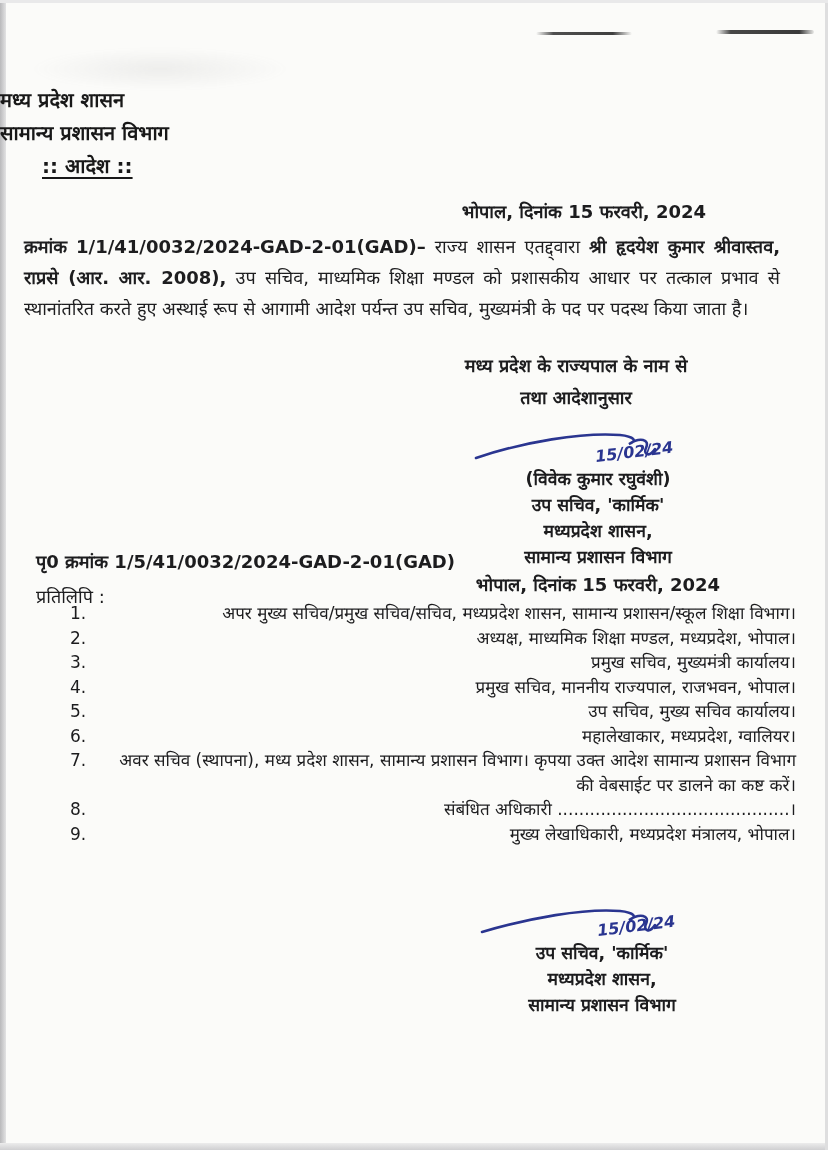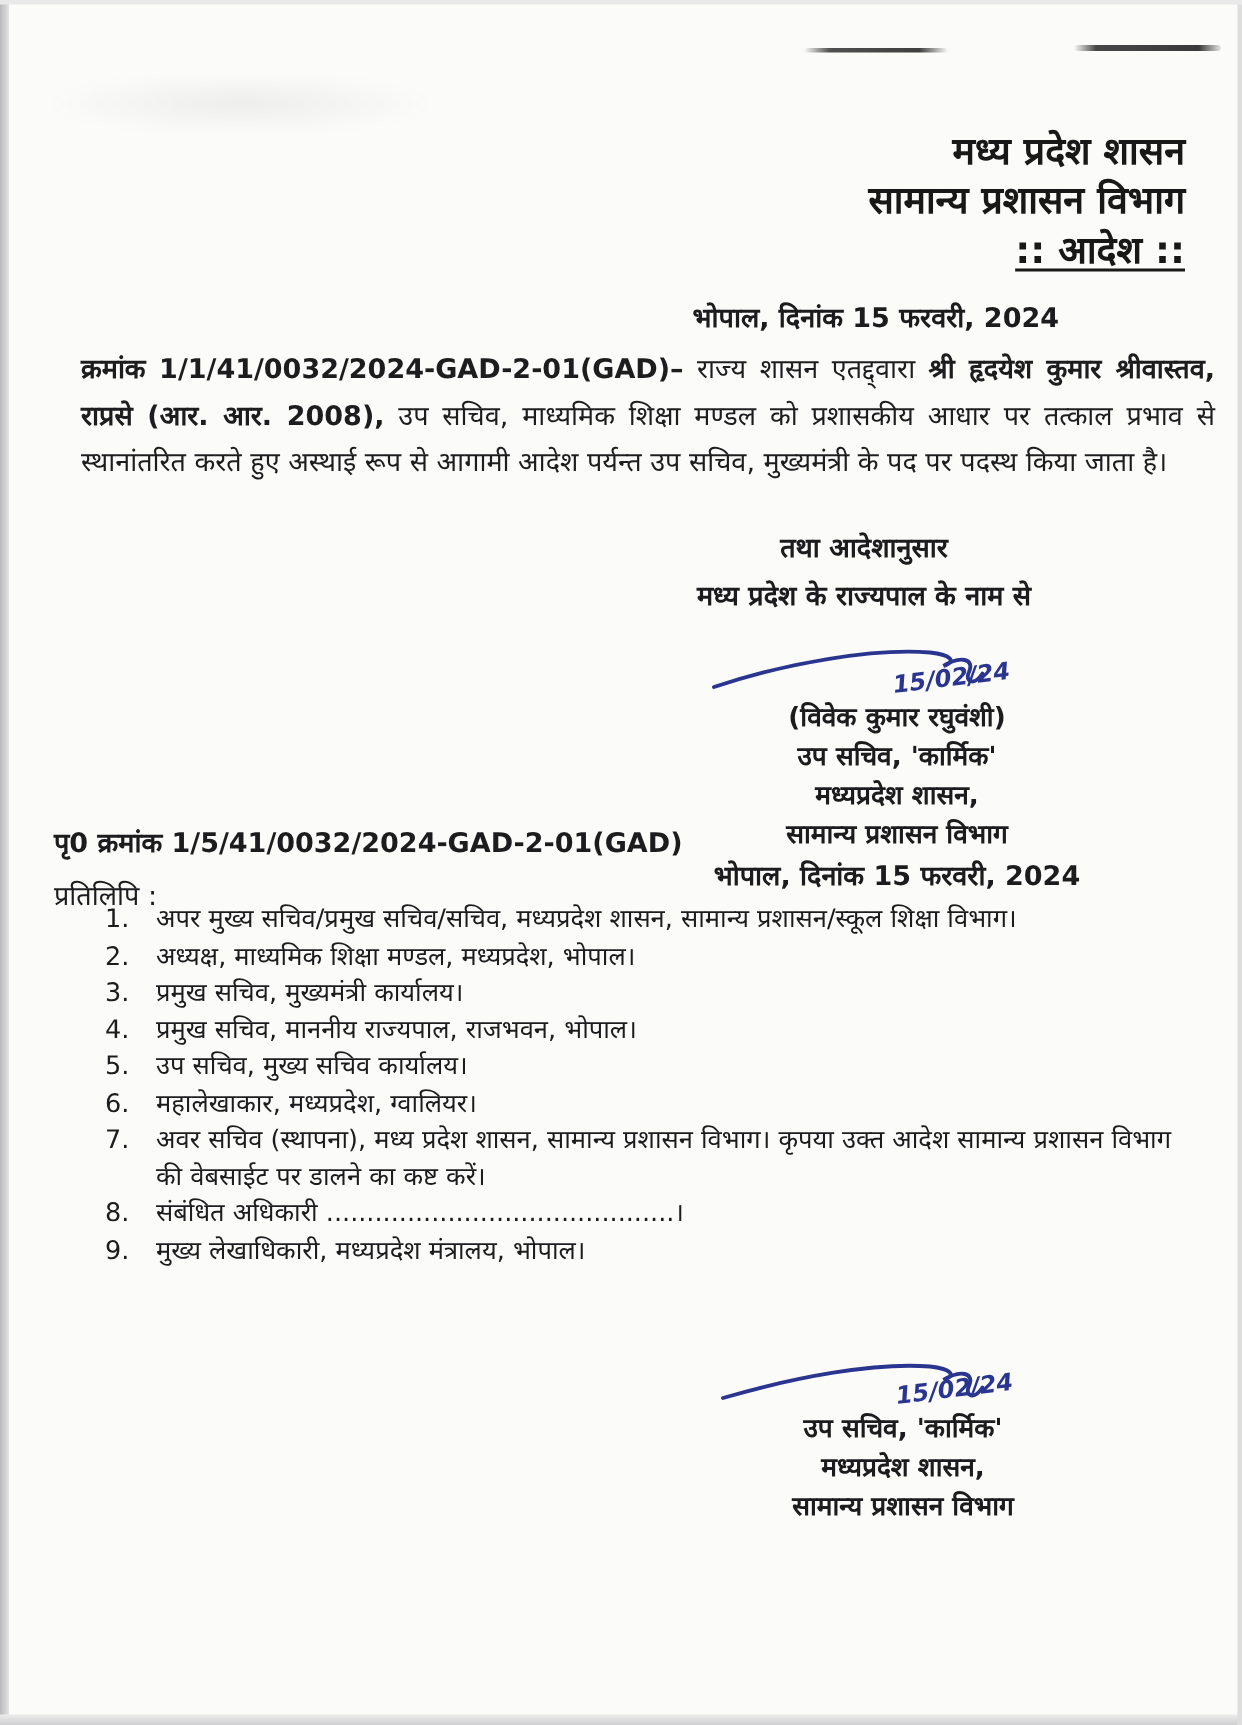--- a/index.html
+++ b/index.html
@@ -13,47 +13,47 @@
   .edge-bottom{position:absolute;left:0;bottom:0;width:828px;height:7px;background:linear-gradient(0deg,#cfcfd1,#ececec);}
   .edge-right{position:absolute;right:0;top:0;width:3px;height:1150px;background:#dededf;}
   .edge-top{position:absolute;left:0;top:0;width:828px;height:3px;background:#e9e9ea;}
   .mark1{position:absolute;left:536px;top:32px;width:96px;height:3px;
     background:linear-gradient(90deg,rgba(60,60,60,0),#4f4f4f 18%,#3f3f3f 80%,rgba(60,60,60,0));border-radius:2px;}
   .mark2{position:absolute;left:716px;top:30px;width:98px;height:4px;
     background:linear-gradient(90deg,rgba(60,60,60,0),#474747 15%,#3a3a3a 85%,rgba(60,60,60,.1));border-radius:2px;}
   .smudge{position:absolute;left:30px;top:48px;width:260px;height:42px;
     background:radial-gradient(ellipse at center,rgba(120,120,125,.10),rgba(120,120,125,0) 70%);filter:blur(2px);}
 
-  .header{position:absolute;top:84px;left:0;width:790px;text-align:right;
-    font-size:25px;font-weight:700;line-height:33px;color:#181818;}
+  .header{position:absolute;top:84px;left:0;width:790px;text-align:left;
+    font-size:20px;font-weight:700;line-height:33px;color:#181818;}
   .order-title span{text-decoration:underline;text-underline-offset:4px;text-decoration-thickness:1.5px;margin-left:42px;}
 
   .date1{position:absolute;top:199px;right:122px;font-size:18px;font-weight:700;}
 
-  .para{position:absolute;top:231px;left:54px;width:756px;margin:0;
+  .para{position:absolute;top:231px;left:24px;width:756px;margin:0;
     font-size:18px;font-weight:500;line-height:31px;text-align:justify;color:#1d1d1f;}
   .b{font-weight:700;}
 
   .authority{position:absolute;top:350px;left:428px;width:296px;text-align:center;
     font-size:18px;font-weight:600;line-height:32px;}
 
   .sigblock{position:absolute;text-align:center;font-size:17.5px;font-weight:600;line-height:26px;}
   .sig1{top:420px;left:448px;width:300px;}
   .sig2{top:896px;left:452px;width:300px;}
   .sig-svg{display:block;margin:0 auto -6px auto;}
   .sig-date{font-size:16px;font-style:italic;}
   .place-date{font-weight:700;font-size:18px;margin-top:2px;}
 
   .refline{position:absolute;top:549px;left:36px;font-size:18px;font-weight:600;}
   .copylabel{position:absolute;top:584px;left:36px;font-size:18px;font-weight:400;}
 
   .list{position:absolute;top:601px;left:70px;width:726px;font-size:17px;font-weight:500;line-height:24.5px;}
   .li{display:flex;}
   .li .num{flex:0 0 34px;}
-  .li .txt{flex:1;}
+  .li .txt{flex:1;text-align:right;}
 </style>
 </head>
 <body>
 
 <div class="scan">
   <div class="edge-left"></div>
   <div class="edge-bottom"></div>
   <div class="edge-right"></div>
   <div class="edge-top"></div>
   <div class="mark1"></div>
@@ -70,22 +70,22 @@
 
   <p class="para">
     <span class="b">क्रमांक</span>
     <span class="b">1/1/41/0032/2024-GAD-2-01(GAD)–</span>
     <span>राज्य शासन एतद्द्वारा</span>
     <span class="b">श्री हृदयेश कुमार श्रीवास्तव, राप्रसे (आर. आर. 2008),</span>
     <span>उप सचिव, माध्यमिक शिक्षा मण्डल को प्रशासकीय आधार पर तत्काल प्रभाव से स्थानांतरित करते हुए अस्थाई रूप से आगामी आदेश पर्यन्त उप सचिव, मुख्यमंत्री के पद पर पदस्थ किया जाता है।</span>
   </p>
 
   <div class="authority">
+    <div>मध्य प्रदेश के राज्यपाल के नाम से</div>
     <div>तथा आदेशानुसार</div>
-    <div>मध्य प्रदेश के राज्यपाल के नाम से</div>
   </div>
 
   <div class="sigblock sig1">
     <svg class="sig-svg" width="260" height="52" viewBox="0 0 260 52">
       <path d="M8 38 C 55 22, 115 12, 152 15 C 166 16.5, 170 21, 161 24 C 172 17, 182 19, 178 28 C 175 34, 181 38, 187 29" fill="none" stroke="#2a3590" stroke-width="2.6" stroke-linecap="round"></path>
       <text class="sig-date" x="128" y="42" transform="rotate(-7 128 42)" fill="#2a3590">15/02/24</text>
     </svg>
     <div class="b">(विवेक कुमार रघुवंशी)</div>
     <div>उप सचिव, 'कार्मिक'</div>
     <div>मध्यप्रदेश शासन,</div>

